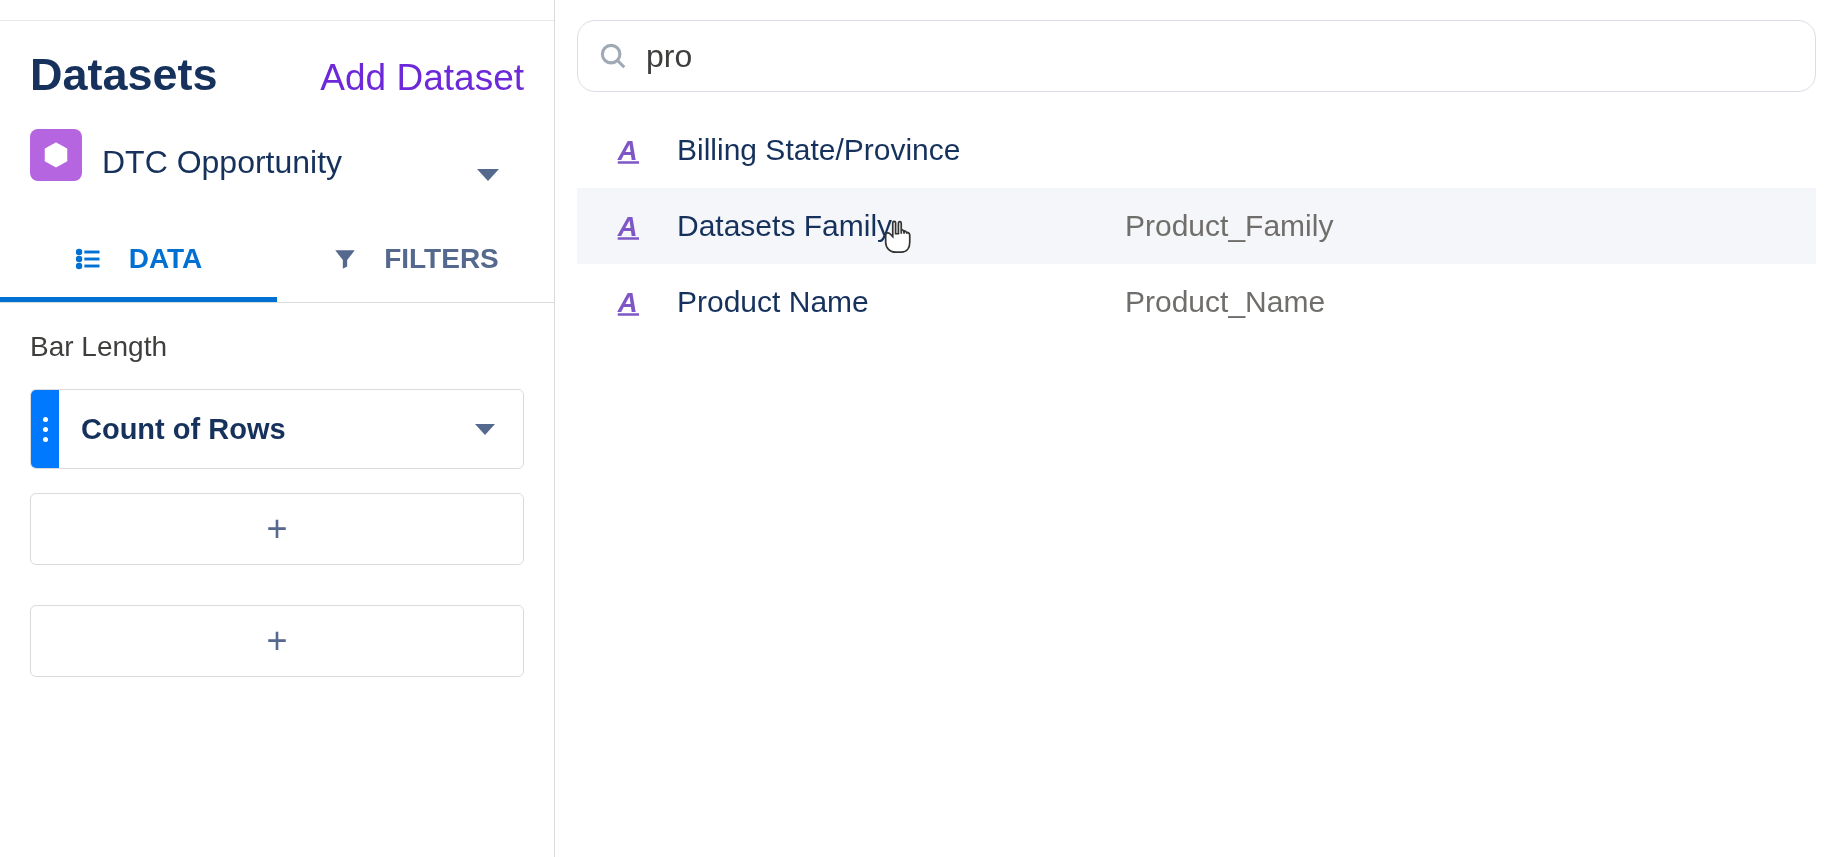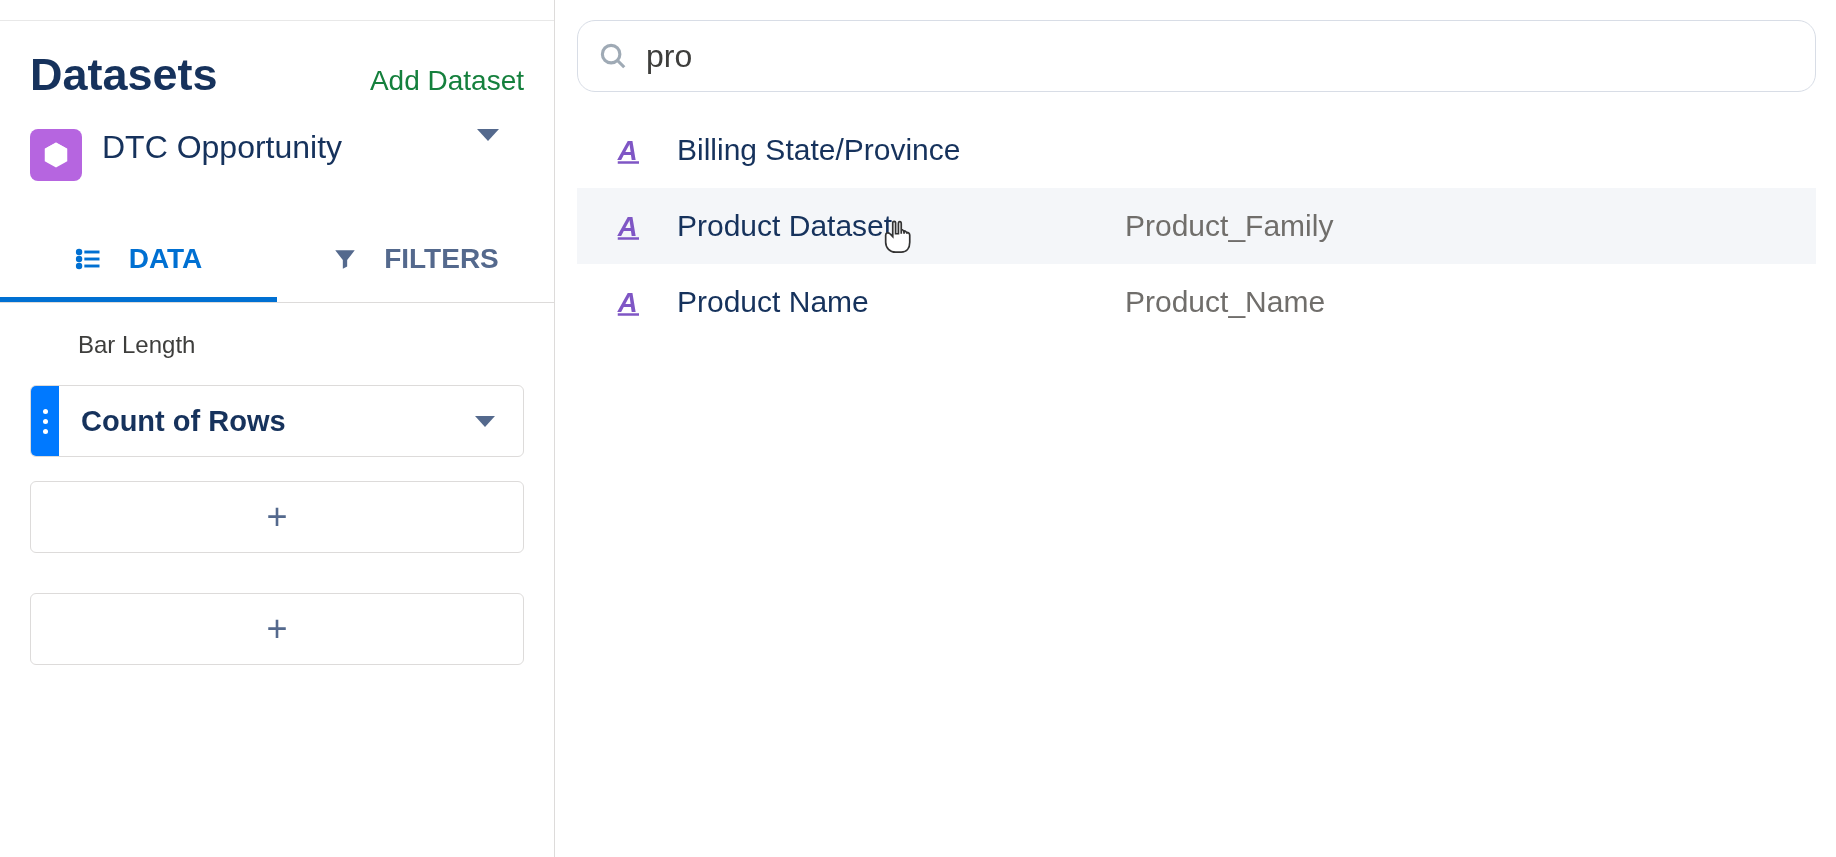--- a/index.html
+++ b/index.html
@@ -32,27 +32,27 @@
       align-items: baseline;
       padding: 0 30px;
       margin-bottom: 28px;
     }
     .datasets-title {
       font-size: 45px;
       font-weight: 700;
       color: #16325c;
     }
     .add-dataset-link {
-      font-size: 28px;
-      color: #15803d;
+      font-size: 37px;
+      color: #6d28d9;
       cursor: pointer;
     }
     .dataset-selector {
       display: flex;
-      align-items: flex-start;
+      align-items: flex-end;
       padding: 0 30px;
       margin-bottom: 40px;
       cursor: pointer;
     }
     .dataset-icon {
       width: 52px;
       height: 52px;
       background: #b665e0;
       border-radius: 8px;
       display: flex;
@@ -97,31 +97,30 @@
     }
     .tab-icon {
       display: flex;
       align-items: center;
       justify-content: center;
     }
     .panel-body {
       padding: 28px 30px;
     }
     .section-label {
-      font-size: 24px;
+      font-size: 28px;
       color: #3e3e3c;
       margin-bottom: 26px;
-      margin-left: 48px;
     }
     .field-pill {
       display: flex;
       align-items: center;
       border: 1px solid #dddbda;
       border-radius: 6px;
-      height: 72px;
+      height: 80px;
       margin-bottom: 24px;
       cursor: pointer;
       overflow: hidden;
     }
     .field-handle {
       width: 28px;
       height: 100%;
       background: #0079ff;
       display: flex;
       flex-direction: column;
@@ -318,21 +317,21 @@
       <span class="result-label">Billing State/Province</span>
     </div>
 
     <div class="result-row hovered">
       <span class="result-icon">
         <svg width="30" height="30" viewBox="0 0 24 24">
           <text x="3" y="20" font-family="Georgia, serif" font-style="italic" font-weight="bold" font-size="22" fill="#7f56c5">A</text>
           <line x1="3" y1="22" x2="20" y2="22" stroke="#7f56c5" stroke-width="2"></line>
         </svg>
       </span>
-      <span class="result-label">Product Dataset</span>
+      <span class="result-label">Datasets Family</span>
       <span class="result-api">Product_Family</span>
     </div>
 
     <div class="result-row">
       <span class="result-icon">
         <svg width="30" height="30" viewBox="0 0 24 24">
           <text x="3" y="20" font-family="Georgia, serif" font-style="italic" font-weight="bold" font-size="22" fill="#7f56c5">A</text>
           <line x1="3" y1="22" x2="20" y2="22" stroke="#7f56c5" stroke-width="2"></line>
         </svg>
       </span>

